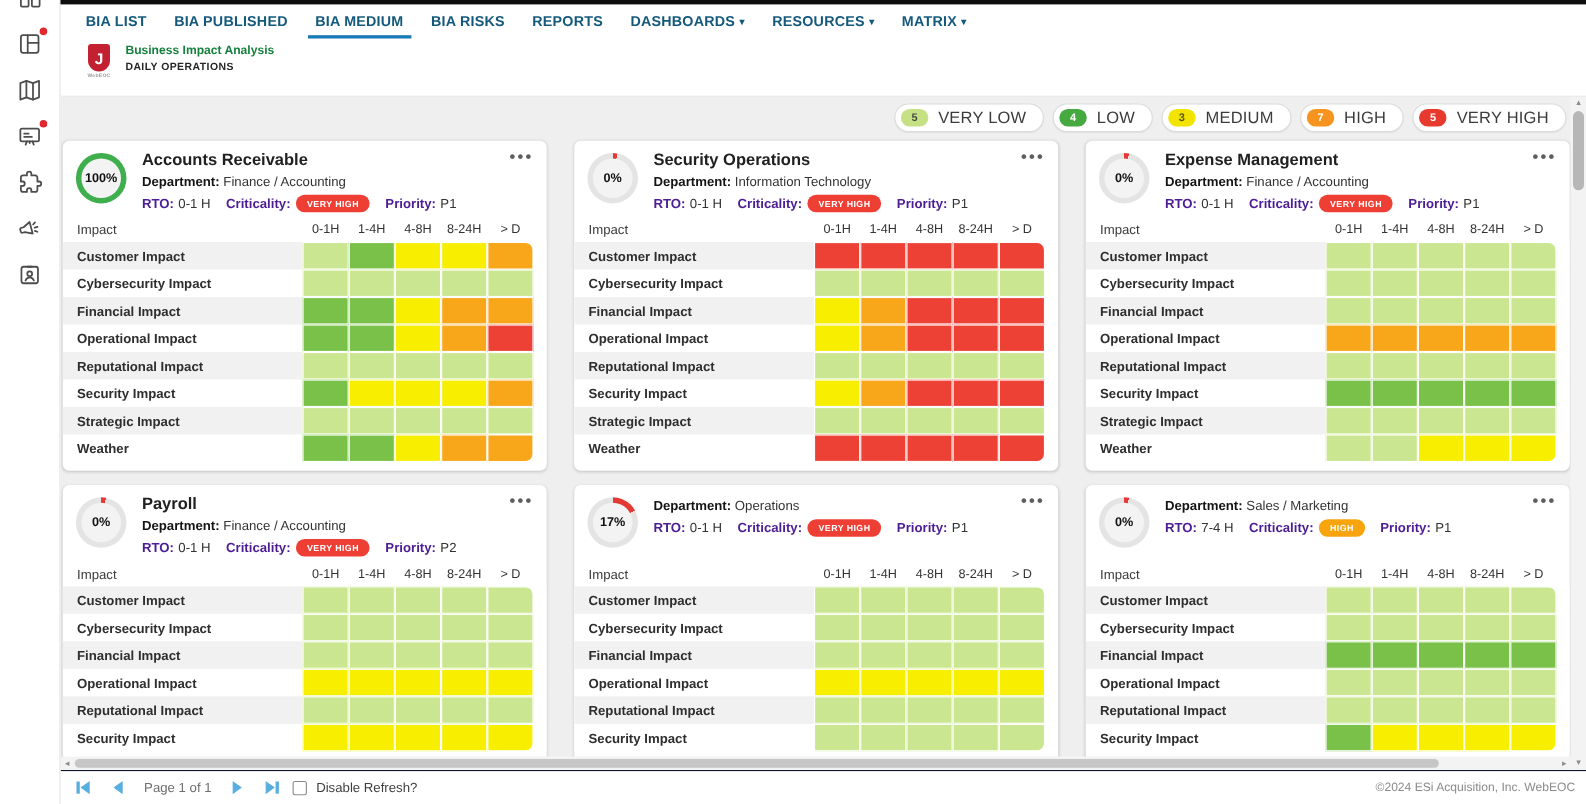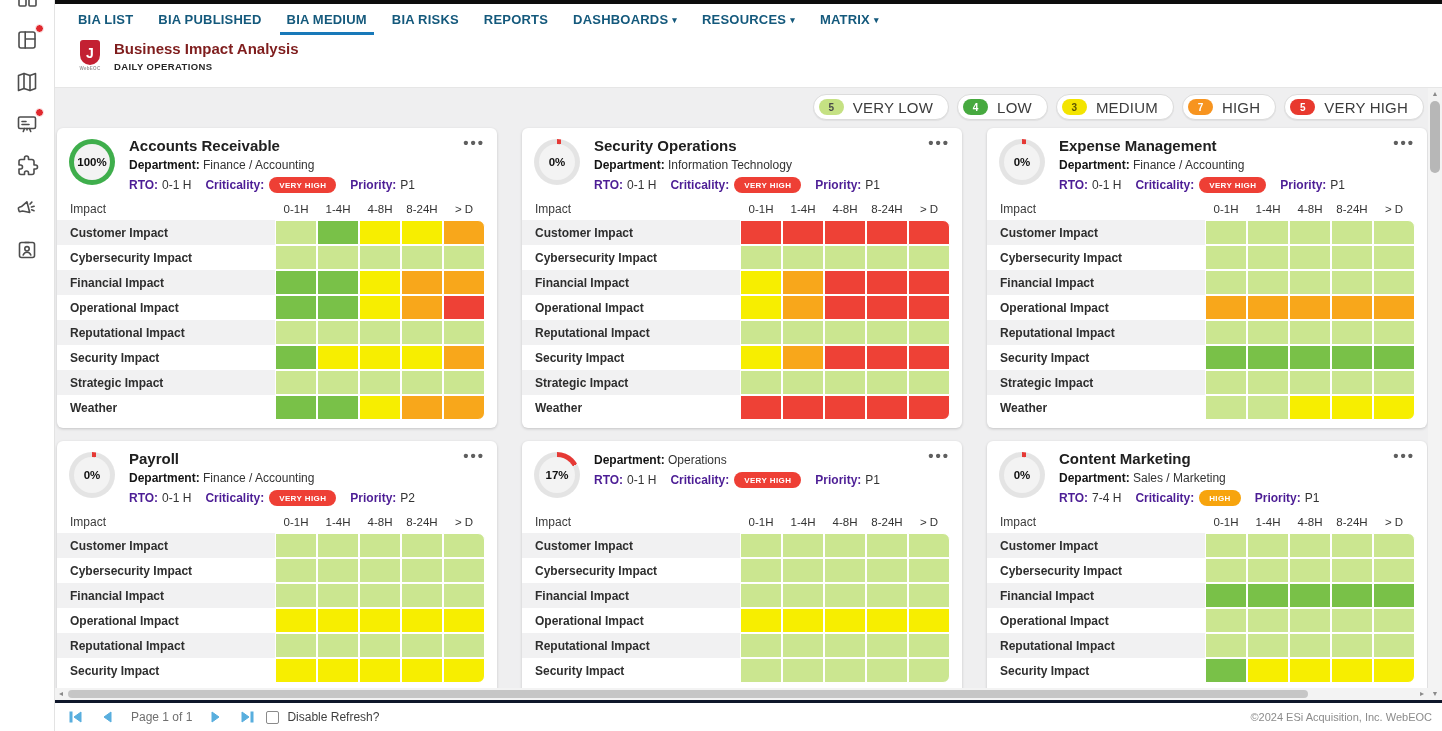--- a/index.html
+++ b/index.html
@@ -16,21 +16,21 @@
   .topbar { position:absolute; left:55px; right:0; top:0; height:4px; background:#0d0d0d; z-index:9; }
   .header { position:absolute; left:55px; right:0; top:4px; height:84px; background:#fff; border-bottom:1px solid #e6e6e6; z-index:7; }
   .nav { display:flex; column-gap:25px; padding-left:23px; align-items:center; height:31px; }
   .tab { position:relative; height:31px; display:flex; align-items:center; gap:4px; color:#14597c; font-size:13px; font-weight:700; letter-spacing:.2px; cursor:pointer; white-space:nowrap; }
   .tab .caret { font-size:9px; margin-top:1px; }
   .tab.active::after { content:""; position:absolute; left:-7px; right:-7px; bottom:0; height:3px; background:#1879b9; }
   .brand { display:flex; align-items:flex-start; gap:13px; padding:5px 0 0 24px; }
   .logo { display:flex; flex-direction:column; align-items:center; width:22px; }
   .logo-shield { width:20px; height:25px; background:#c32032; border-radius:3px 3px 10px 10px; color:#fff; font-weight:700; font-size:14px; display:flex; align-items:center; justify-content:center; }
   .logo-sub { font-size:4.5px; font-weight:700; color:#9a9a9a; margin-top:1px; letter-spacing:.3px; }
-  .title { font-size:15px; font-weight:700; color:#7f1d1d; }
+  .title { font-size:11px; font-weight:700; color:#15803d; }
   .subtitle { font-size:9.5px; font-weight:700; color:#262626; letter-spacing:.4px; margin-top:4px; }
 
   
   .main { position:absolute; left:55px; right:14px; top:88px; bottom:43px; background:#efeff0; overflow:hidden; }
   .legend { position:absolute; top:6px; right:4px; display:flex; gap:8px; }
   .pill { background:#fff; border:1px solid #dcdcdc; border-radius:14px; height:26px; display:flex; align-items:center; gap:9px; padding:0 15px 0 5px; cursor:pointer; box-shadow:0 1px 1px rgba(0,0,0,.06); }
   .pill-num { min-width:25px; height:16px; border-radius:8px; display:flex; align-items:center; justify-content:center; font-size:10px; font-weight:700; }
   .pill-label { font-size:15px; color:#3c3c3c; letter-spacing:.2px; }
 
   .grid { position:absolute; left:2px; top:40px; display:grid; grid-template-columns:repeat(3,440px); column-gap:25px; row-gap:13px; }
@@ -63,21 +63,21 @@
   .vscroll { position:absolute; right:0; top:88px; bottom:31px; width:14px; background:#f3f3f3; z-index:6; }
   .varrow { position:absolute; left:0; width:14px; height:12px; color:#8a8a8a; font-size:7px; text-align:center; line-height:12px; cursor:pointer; }
   .varrow.up { top:0; } .varrow.down { bottom:0; }
   .vthumb { position:absolute; left:2px; top:13px; width:10px; height:72px; background:#b7b7b7; border-radius:5px; cursor:grab; }
   .hscroll { position:absolute; left:55px; right:14px; bottom:31px; height:12px; background:#f3f3f3; z-index:6; }
   .harrow { position:absolute; top:0; height:12px; width:12px; color:#8a8a8a; font-size:8px; text-align:center; line-height:12px; cursor:pointer; }
   .harrow.left { left:0; } .harrow.right { right:0; }
   .hthumb { position:absolute; left:13px; top:2px; width:1240px; height:8px; background:#c6c6c6; border-radius:4px; cursor:grab; }
 
   
-  .footer { position:absolute; left:55px; right:0; bottom:0; height:31px; background:#fff; border-top:3px solid #0f172a; display:flex; align-items:center; z-index:7; }
+  .footer { position:absolute; left:55px; right:0; bottom:0; height:31px; background:#fff; border-top:1px solid #0f172a; display:flex; align-items:center; z-index:7; }
   .pag { display:flex; align-items:center; gap:17px; margin-left:14px; }
   .pgbtn { cursor:pointer; display:flex; align-items:center; }
   .pgbtn svg { width:14px; height:12px; fill:#58aede; stroke:#58aede; }
   .pgtext { font-size:12px; color:#6f6f6f; }
   .chk { width:13px; height:13px; border:1.5px solid #8a8a8a; border-radius:2px; background:#fff; margin-left:12px; cursor:pointer; flex:0 0 13px; }
   .chklabel { font-size:12px; color:#3f3f3f; margin-left:8px; }
   .copy { margin-left:auto; margin-right:10px; font-size:11px; color:#8b8b8b; }
 </style>
 </head>
 <body>
@@ -718,21 +718,20 @@
             </div>
           </div>
         </div>
       </div>
       <div class="card">
         <div class="card-head">
           <div class="pct" style="background: conic-gradient(rgb(229, 57, 53) 3%, rgb(228, 228, 228) 0deg);">
             <div class="pct-in">0%</div>
           </div>
           <div class="head-tx">
-            <div class="card-title">Content Marketing</div>
             <div class="line"><b>Department:</b> Sales / Marketing</div>
             <div class="meta">
               <b>RTO:</b>
               <span class="rto-val">7-4 H</span>
               <span class="sp"></span>
               <b>Criticality:</b>
               <span class="crit-pill" style="background: rgb(247, 164, 13);">HIGH</span>
               <span class="sp"></span>
               <b>Priority:</b>
               <span class="pri-val">P1</span>

